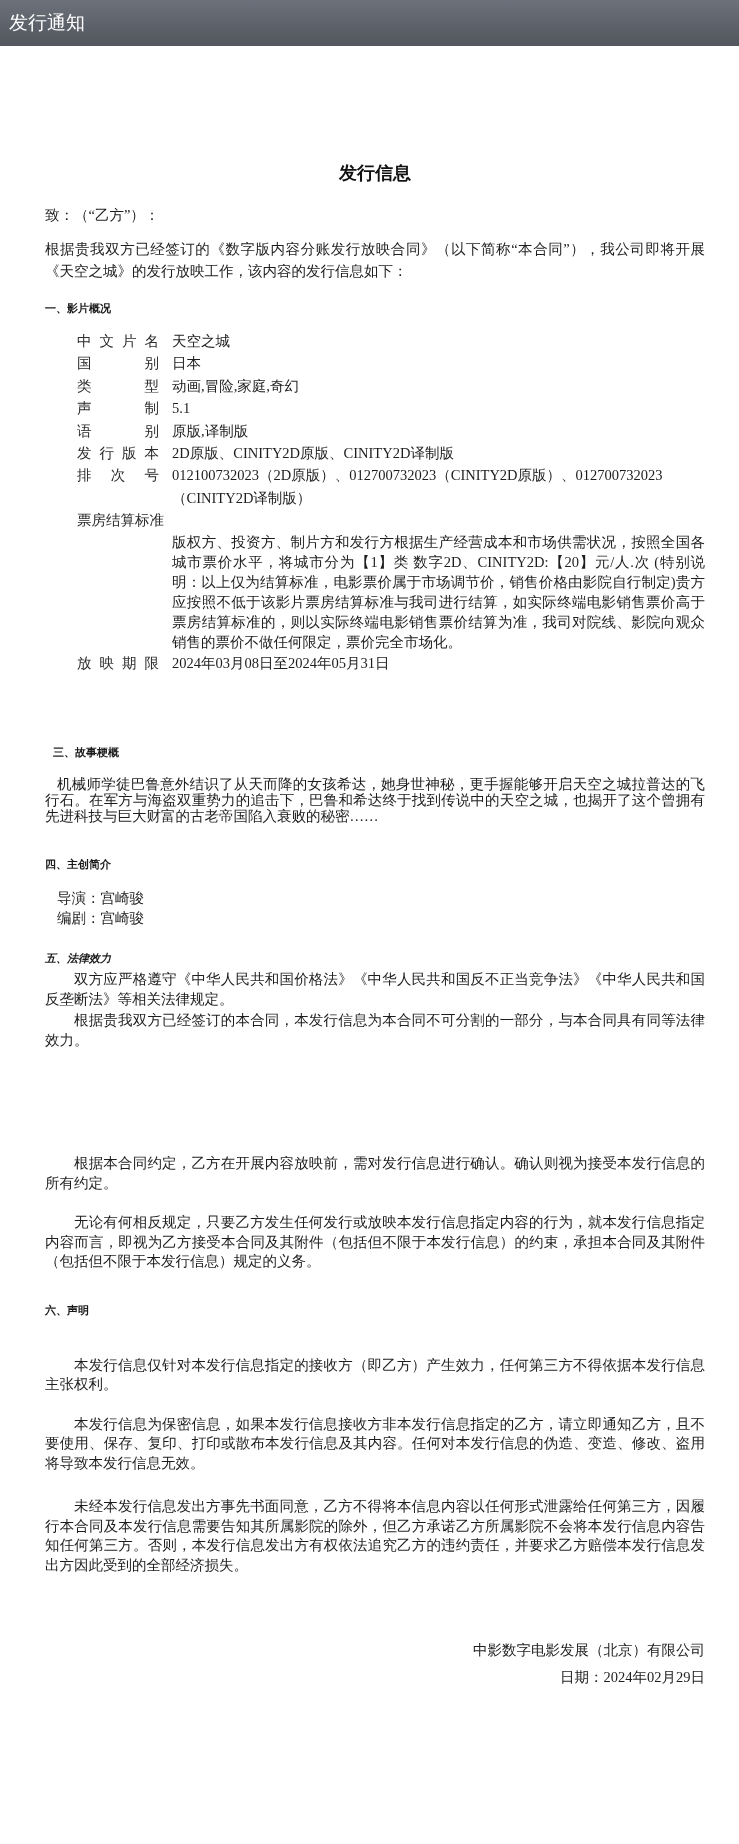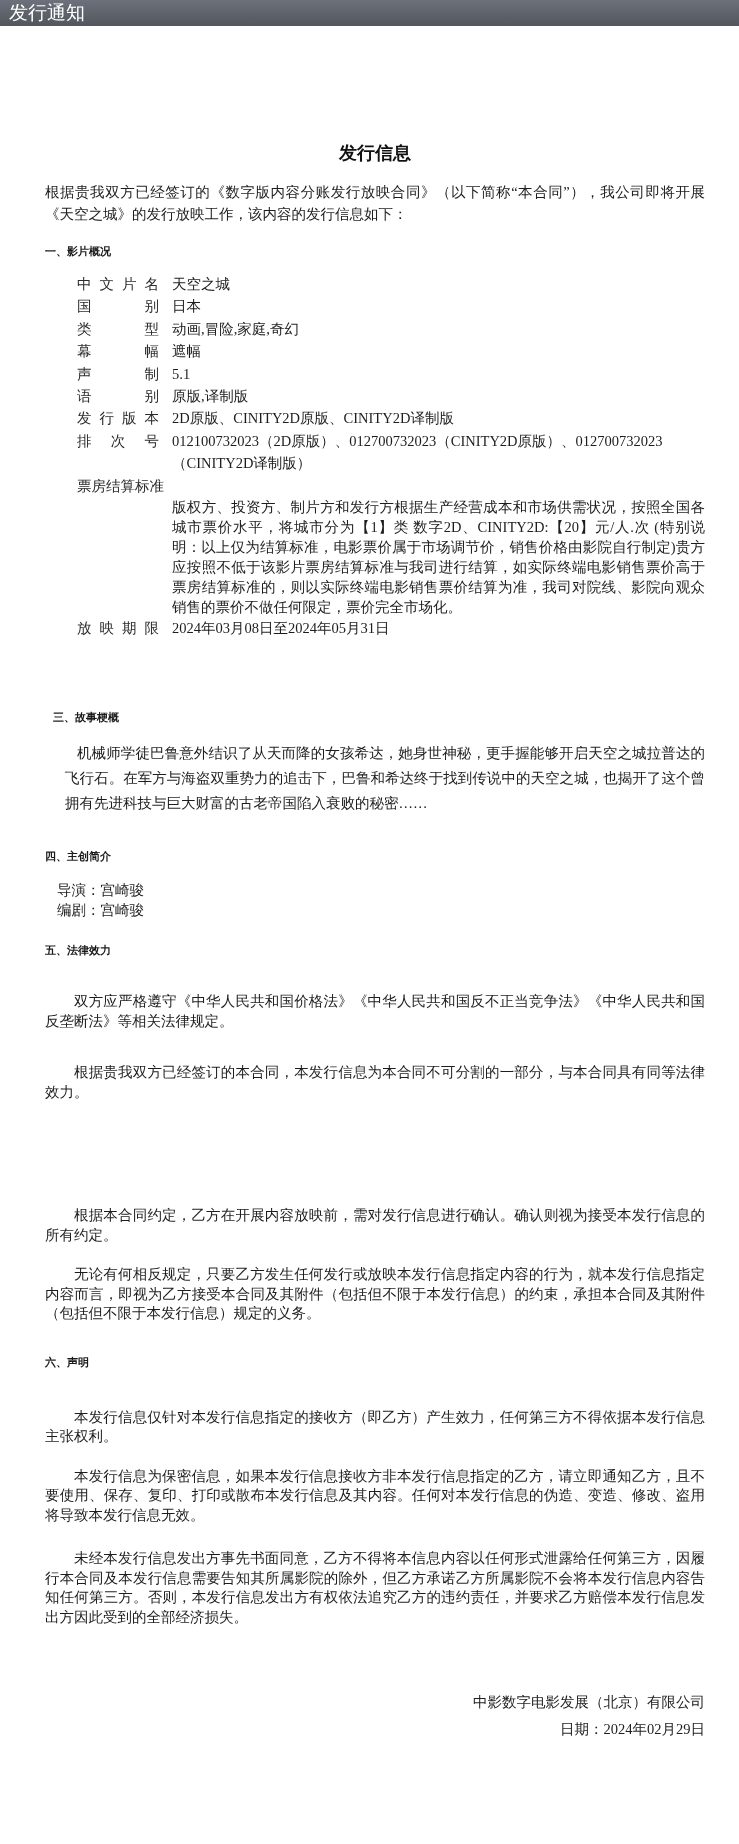--- a/index.html
+++ b/index.html
@@ -5,21 +5,21 @@
   html, body { margin: 0; padding: 0; }
   body {
     width: 739px;
     min-height: 1844px;
     background: #ffffff;
     color: #1d1d1d;
     font-family: "Liberation Serif", "DejaVu Serif", serif;
     font-size: 14.5px;
   }
   .titlebar {
-    height: 26px;
+    height: 46px;
     background: linear-gradient(180deg, #6d717b 0%, #5c6068 60%, #53565d 100%);
     color: #ffffff;
     font-family: "Liberation Sans", "DejaVu Sans", sans-serif;
     font-size: 19px;
     display: flex;
     align-items: center;
     padding-left: 9px;
     box-sizing: border-box;
   }
   .page {
@@ -40,81 +40,78 @@
   .section-heading {
     font-family: "Liberation Sans", "DejaVu Sans", sans-serif;
     font-weight: bold;
     font-size: 11px;
     line-height: 20px;
     color: #1a1a1a;
   }
   .sh-1 { margin-top: 16px; }
   .sh-3 { margin-top: 68px; margin-left: 8px; }
   .sh-4 { margin-top: 30px; }
-  .sh-5 { margin-top: 20px; }
+  .sh-5 { margin-top: 20px; font-style: italic; }
   .sh-6 { margin-top: 28px; }
   .info-table { margin-top: 12px; }
   .info-row { display: flex; line-height: 22.4px; padding-left: 32px; }
   .info-label {
     font-family: "Liberation Sans", "DejaVu Sans", sans-serif;
     width: 82px;
     flex: 0 0 82px;
     text-align: justify;
     text-align-last: justify;
     color: #2b2b2b;
   }
   .info-value { margin-left: 13px; flex: 1; }
   .box-office-text {
     margin-left: 127px;
     line-height: 20px;
     text-align: justify;
   }
-  .story-text { margin-top: 14px; line-height: 25px; text-indent: 12px; text-align: justify; margin-left: 20px; }
+  .story-text { margin-top: 14px; line-height: 16px; text-indent: 12px; text-align: justify; }
   .crew-line { padding-left: 12px; line-height: 20px; }
   .crew-block { margin-top: 14px; }
   .para { text-indent: 2em; line-height: 19.5px; text-align: justify; }
-  .p-mt14 { margin-top: 32px; }
+  .p-mt14 { margin-top: 2px; }
   .p-mt20 { margin-top: 20px; }
   .p-mt24 { margin-top: 24px; }
   .p-mt36 { margin-top: 36px; }
   .page-break-spacer { height: 104px; }
   .footer { margin-top: 62px; text-align: right; line-height: 27px; }
 </style>
 </head>
 <body>
 
 <div class="titlebar">
   <span>发行通知</span>
 </div>
 
 <div class="page">
 
   <div class="doc-title">发行信息</div>
 
+  <div class="salutation">致：（“乙方”）：</div>
 
   <div class="intro">根据贵我双方已经签订的《数字版内容分账发行放映合同》（以下简称“本合同”），我公司即将开展《天空之城》的发行放映工作，该内容的发行信息如下：</div>
 
   <div class="section-heading sh-1">一、影片概况</div>
 
   <div class="info-table">
     <div class="info-row">
       <span class="info-label">中文片名</span>
       <span class="info-value">天空之城</span>
     </div>
     <div class="info-row">
       <span class="info-label">国别</span>
       <span class="info-value">日本</span>
     </div>
     <div class="info-row">
       <span class="info-label">类型</span>
       <span class="info-value">动画,冒险,家庭,奇幻</span>
-    </div>
-    <div class="info-row">
-      <span class="info-label">幕幅</span>
-      <span class="info-value">遮幅</span>
     </div>
     <div class="info-row">
       <span class="info-label">声制</span>
       <span class="info-value">5.1</span>
     </div>
     <div class="info-row">
       <span class="info-label">语别</span>
       <span class="info-value">原版,译制版</span>
     </div>
     <div class="info-row">

